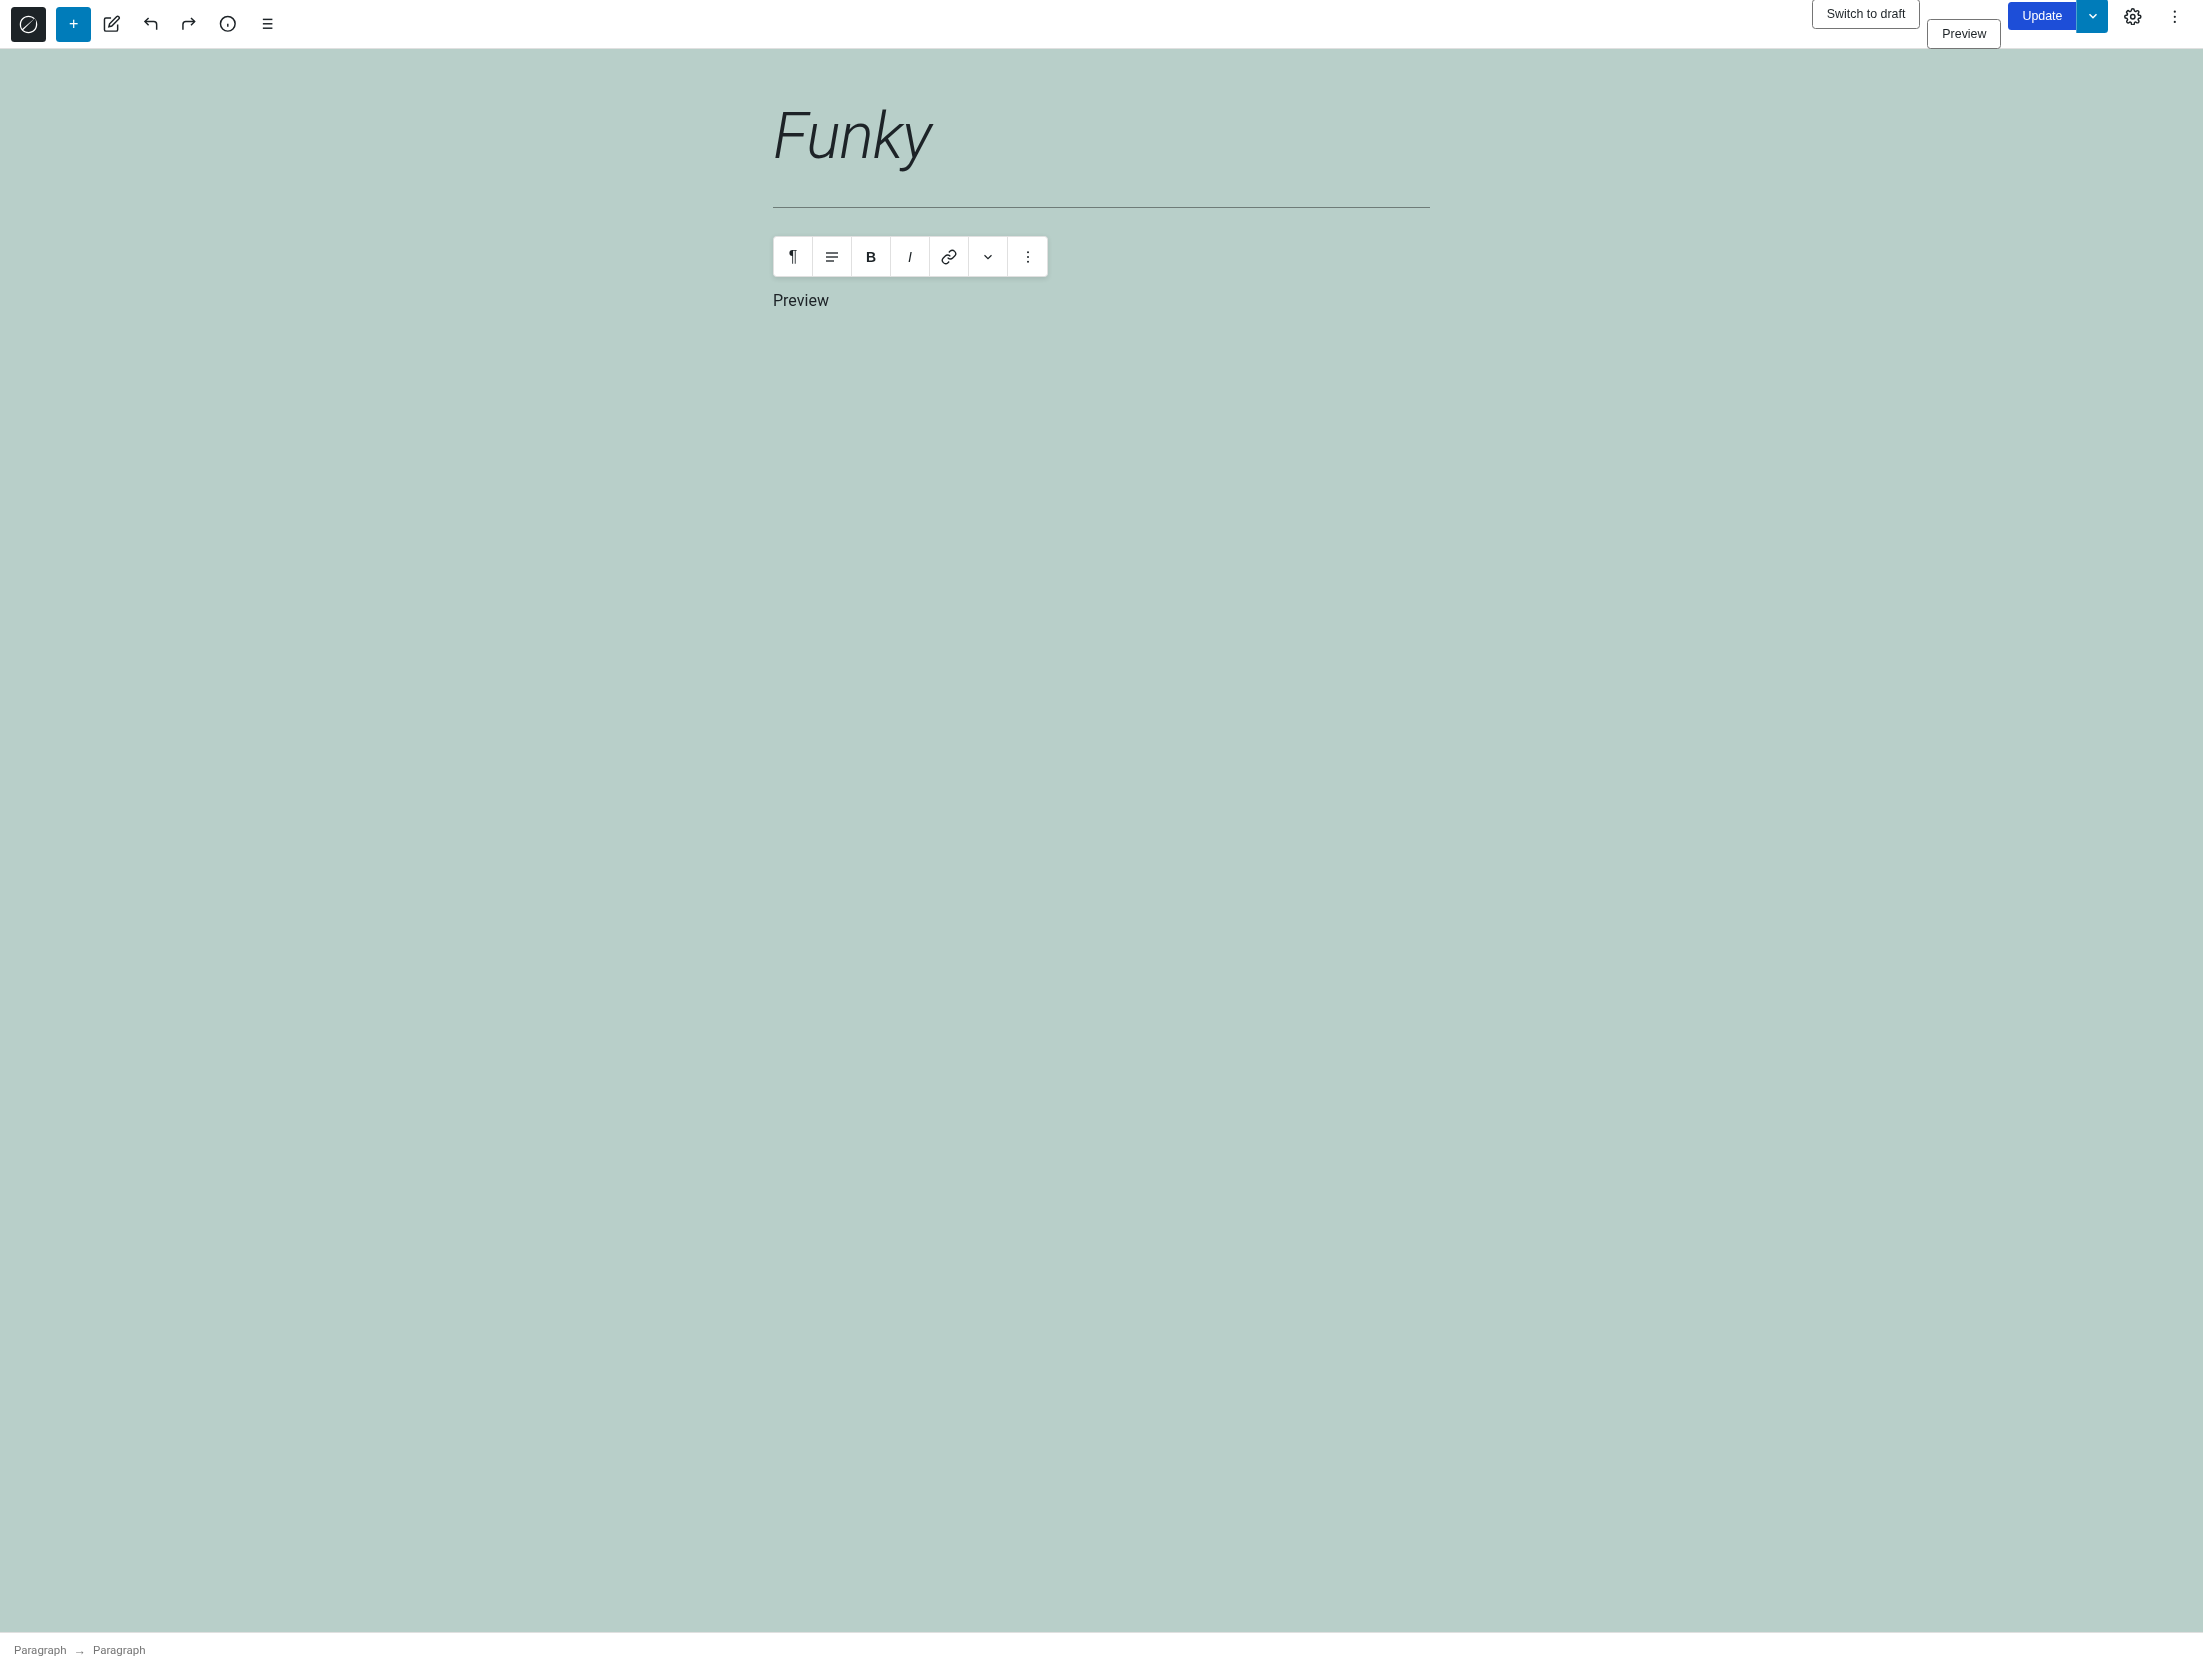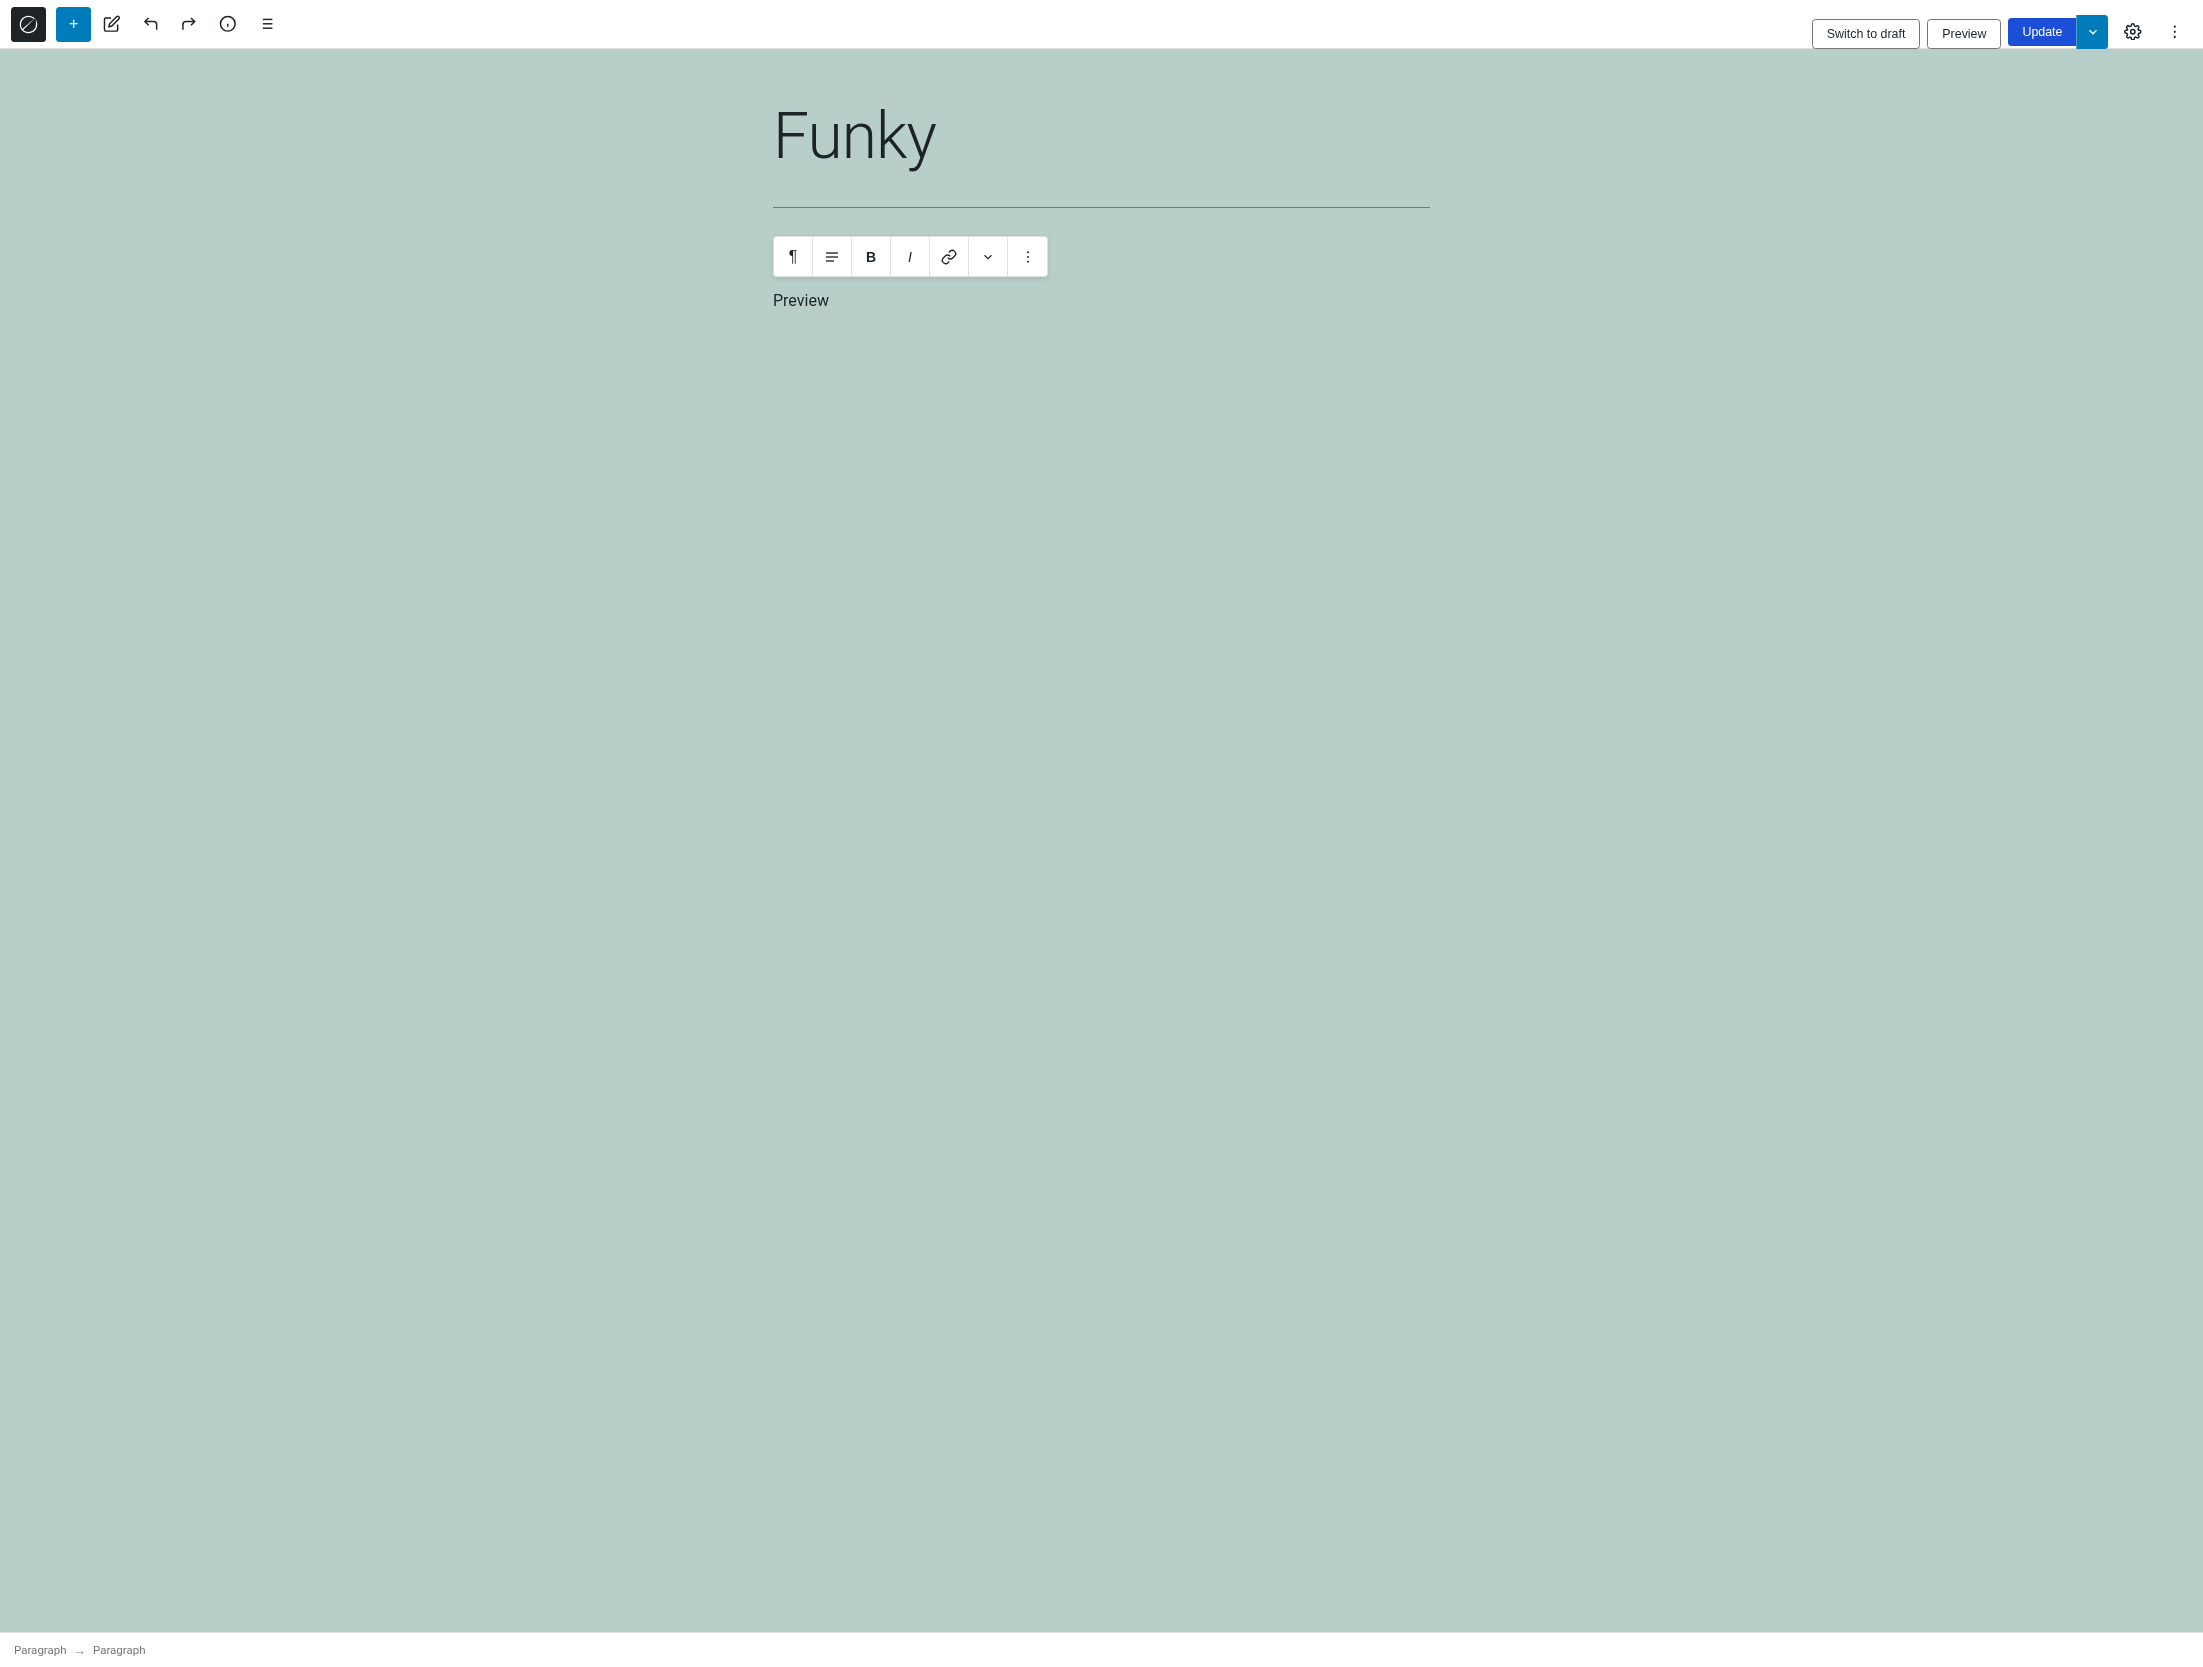--- a/index.html
+++ b/index.html
@@ -59,21 +59,21 @@
     }
     .toolbar-btn.primary {
       background: #007cba;
       color: #fff;
       border-radius: 3.5px;
     }
 
     .toolbar-right {
       margin-left: auto;
       display: flex;
-      align-items: flex-end;
+      align-items: flex-start;
       gap: 7px;
     }
     .btn-switch-draft {
       background: transparent;
       border: 0.9px solid #757575;
       border-radius: 3.5px;
       padding: 7px 14px;
       font-size: 12.4px;
       cursor: pointer;
       color: #1d2327;
@@ -142,20 +142,21 @@
       padding: 0 42px;
     }
     .post-title {
       font-size: 64px;
       font-weight: 300;
       color: #1d2327;
       line-height: 1.1;
       margin-bottom: 35px;
       outline: none;
       letter-spacing: -0.9px;
+      font-style: italic;
     }
     .post-separator {
       border: none;
       border-top: 1.8px solid rgba(0,0,0,0.4);
       margin-bottom: 28px;
     }
 
     
     .block-toolbar {
       display: flex;

